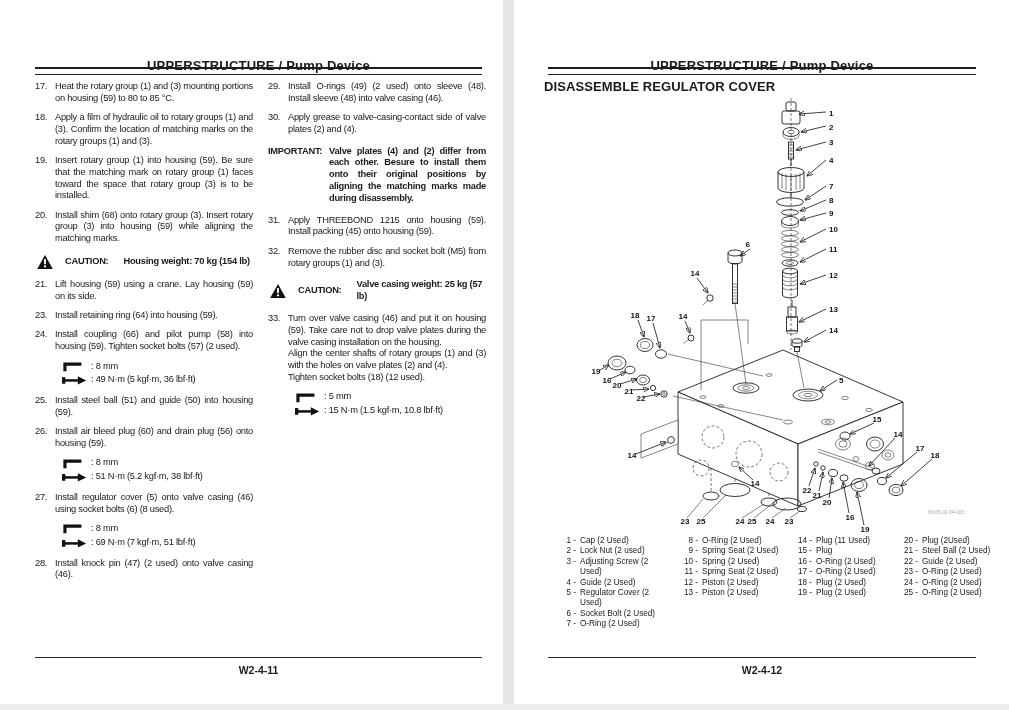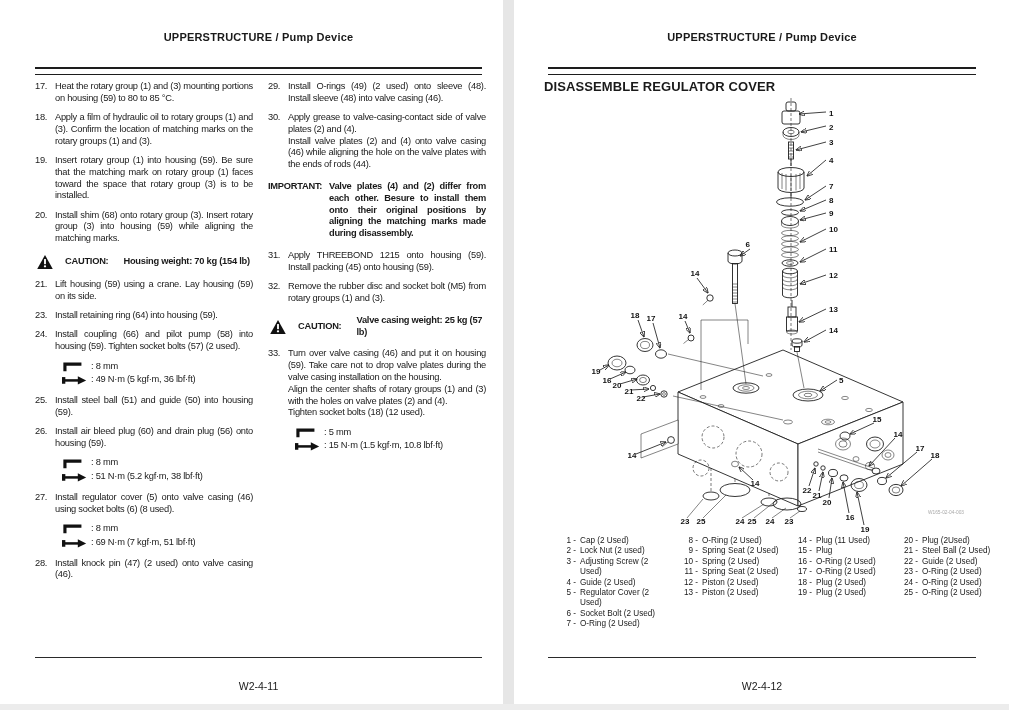--- a/index.html
+++ b/index.html
@@ -4,26 +4,26 @@
 <style>
   html,body{margin:0;padding:0}
   body{width:1009px;height:710px;position:relative;background:#fff;
        font-family:"Liberation Sans",sans-serif;color:#1a1a1a;overflow:hidden}
   .stage{position:absolute;inset:0;background:#fff}
   .gutter{position:absolute;left:503px;top:0;width:11px;height:100%;background:#e6e6e6}
   .bstrip{position:absolute;left:0;right:0;bottom:0;height:6px;background:#ececec}
   .page{position:absolute;top:0;height:704px;background:#fff}
   .page.left{left:14px;width:489px}
   .page.right{left:527px;width:470px}
-  .phead{position:absolute;top:31px;left:21px;right:21px;text-align:center;
-         font-weight:bold;font-size:11px;letter-spacing:.2px}
+  .phead{position:absolute;top:58px;left:21px;right:21px;text-align:center;
+         font-weight:bold;font-size:13px;letter-spacing:.2px}
   .hrule{position:absolute;top:67px;left:21px;right:21px;height:5px;
          border-top:2.5px solid #1d1d1d;border-bottom:1px solid #1d1d1d}
   .pfoot{position:absolute;left:21px;right:21px;top:657px;border-top:1px solid #2a2a2a;
-         text-align:center;padding-top:22px;font-weight:normal;font-size:10.5px}
+         text-align:center;padding-top:6px;font-weight:bold;font-size:10.5px}
   
   .cols{position:absolute;top:81px;left:21px;right:17px;display:flex;gap:15px;height:572px;overflow:hidden}
   .col{flex:1;font-size:9.3px;line-height:1.27;letter-spacing:-.25px}
   .step{display:flex;margin-bottom:7.5px}
   .sn{flex:none;width:20px}
   .st{flex:1;text-align:justify}
   .st .p{display:block;text-align:justify}
   .caution{display:flex;align-items:center;gap:12px;font-weight:bold;margin:10px 0 10px 2px}
   .cicon svg{display:block}
   .clabel{margin-right:3px}
@@ -191,21 +191,20 @@
 
       <div class="col">
         <div class="step">
           <span class="sn">29.</span>
           <span class="st">Install O-rings (49) (2 used) onto sleeve (48). Install sleeve (48) into valve casing (46).</span>
         </div>
         <div class="step">
           <span class="sn">30.</span>
           <span class="st">
             <span class="p">Apply grease to valve-casing-contact side of valve plates (2) and (4).</span>
-            <span class="p">Install valve plates (2) and (4) onto valve casing (46) while aligning the hole on the valve plates with the ends of rods (44).</span>
           </span>
         </div>
 
         <div class="important">
           <span class="ilabel">IMPORTANT:</span>
           <span class="itext">Valve plates (4) and (2) differ from each other. Besure to install them onto their original positions by aligning the matching marks made during disassembly.</span>
         </div>
 
         <div class="step">
           <span class="sn">31.</span>

